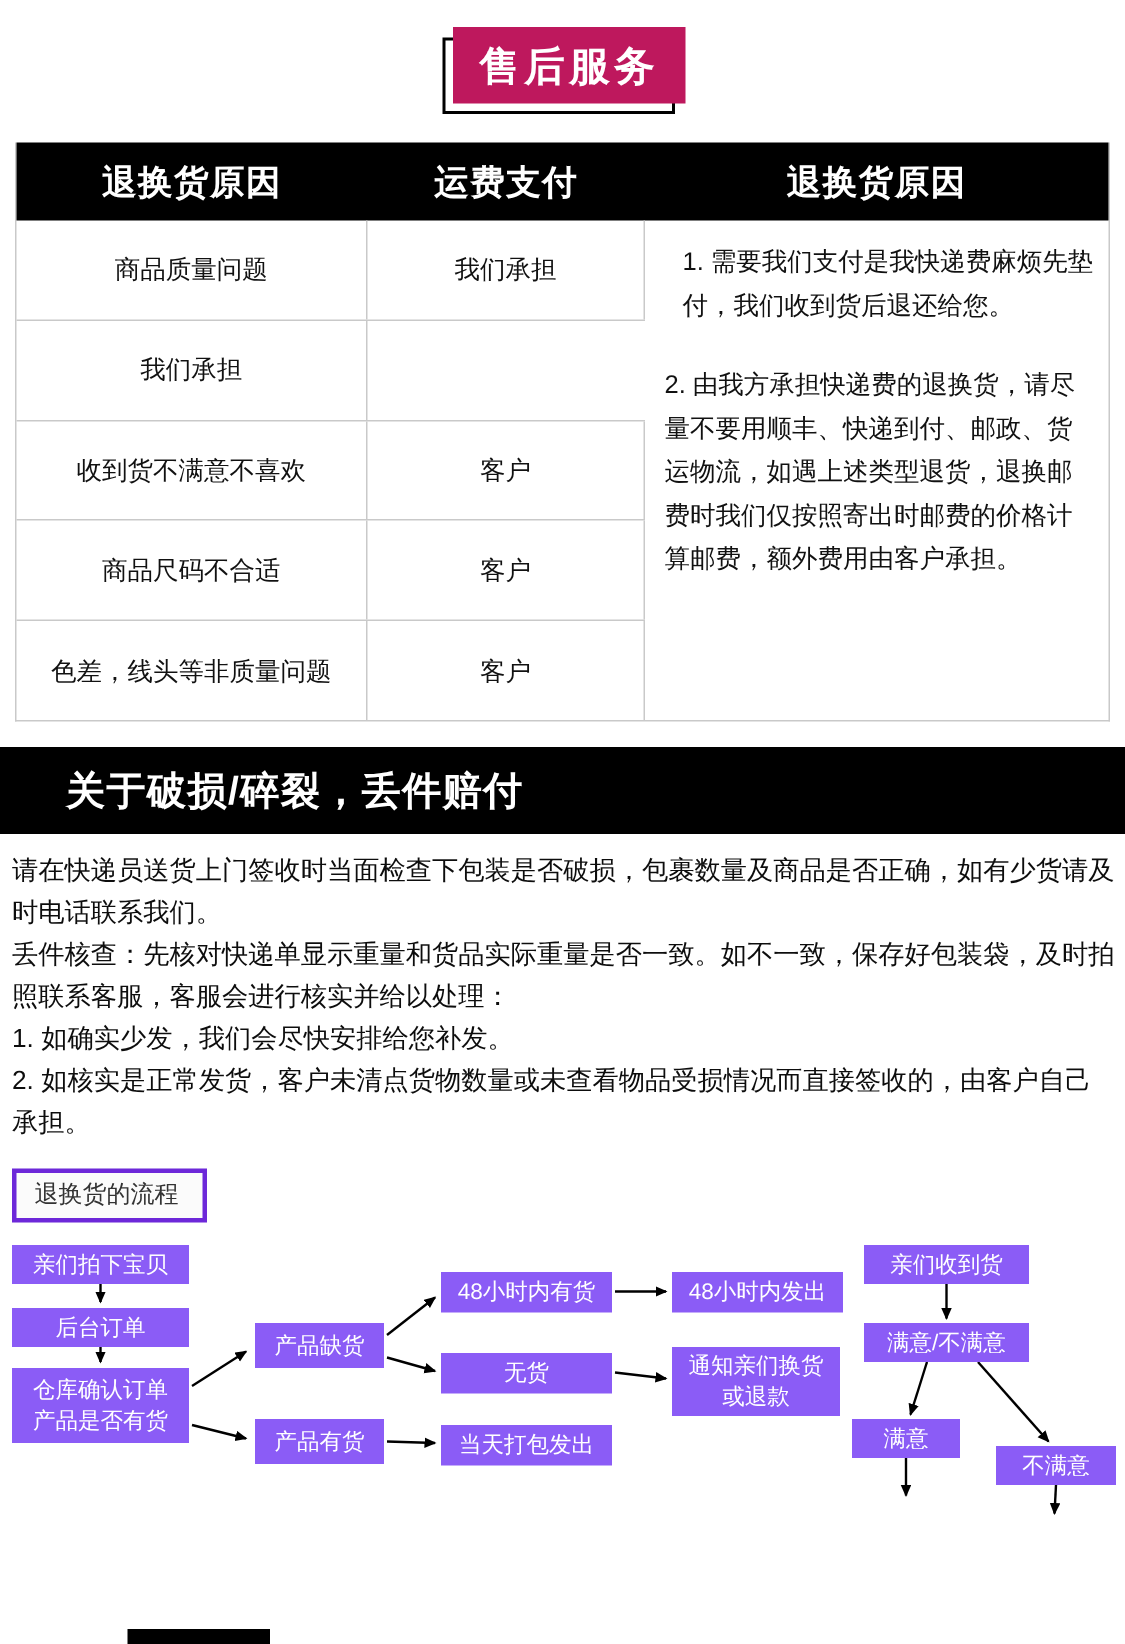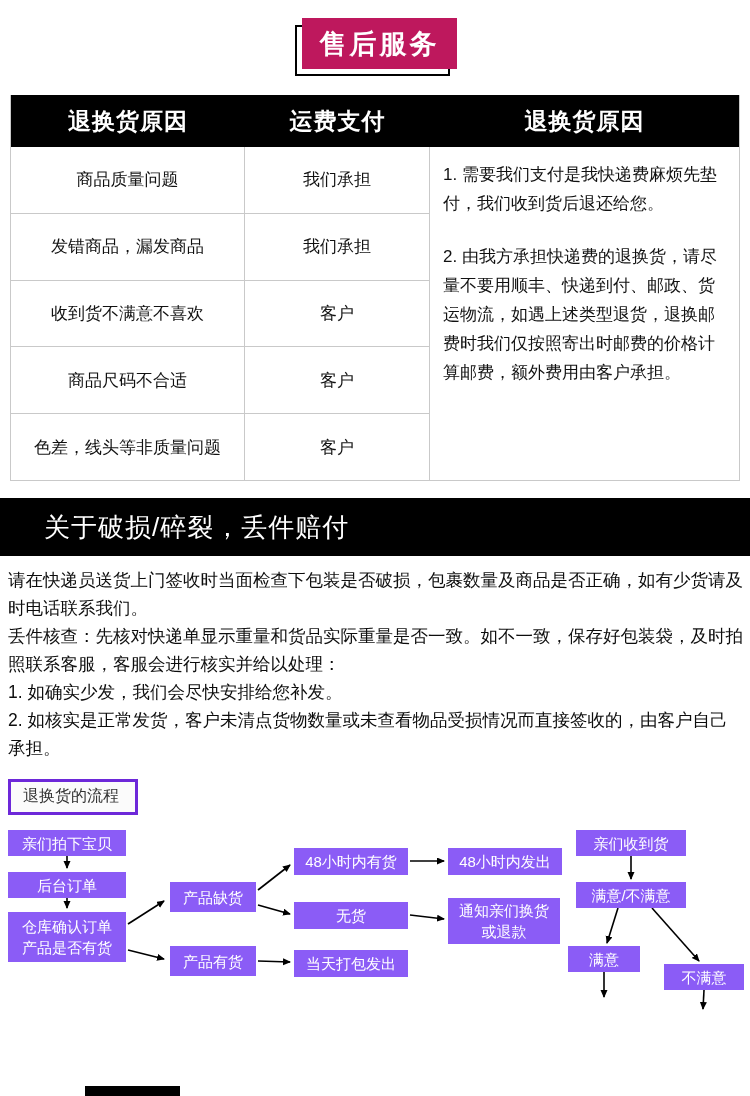--- a/index.html
+++ b/index.html
@@ -16,25 +16,25 @@
   
   .svc-table { position:absolute; left:10px; top:95px; width:730px; border:1px solid #c9c9c9; border-top:none; }
   .thead { display:grid; grid-template-columns:234px 185px 1fr; background:#000; color:#fff; height:52px; }
   .th { display:flex; align-items:center; justify-content:center; font-size:23px; font-weight:bold; letter-spacing:1px; }
   .tgrid { display:flex; }
   .rows { width:419px; display:flex; flex-direction:column; height:333px; }
   .trow { flex:1; display:grid; grid-template-columns:234px 185px; border-bottom:1px solid #c9c9c9; }
   .trow:last-child { border-bottom:none; }
   .td { display:flex; align-items:center; justify-content:center; font-size:17px; border-right:1px solid #c9c9c9; text-align:center; padding:0 6px; }
   .notes { flex:1; padding:13px 10px 10px 13px; font-size:17px; line-height:29px; }
-  .notes p:first-child { margin-bottom:24px; }
+  .notes p:first-child { margin-bottom:24px;margin-left:12px; }
 
   
   .banner { position:absolute; left:0; top:498px; width:750px; height:58px; background:#000; color:#fff;
-            display:flex; align-items:center; padding-left:44px; font-size:26px; font-weight:normal; letter-spacing:1px; }
+            display:flex; align-items:center; padding-left:44px; font-size:26px; font-weight:bold; letter-spacing:1px; }
 
   
   .text-block { position:absolute; left:8px; top:566px; width:736px; font-size:17.5px; line-height:28px; color:#0d0d0d; }
 
   
   .proc-label { position:absolute; left:8px; top:779px; border:3px solid #6d28d9; background:#fbfbfb; color:#333;
                 font-size:16px; padding:4px 16px 5px 12px; }
 
   
   .flow { position:absolute; left:0; top:818px; width:750px; height:252px; }
@@ -63,21 +63,20 @@
       <div class="th">运费支付</div>
       <div class="th">退换货原因</div>
     </div>
     <div class="tgrid">
       <div class="rows">
         <div class="trow">
           <div class="td">商品质量问题</div>
           <div class="td">我们承担</div>
         </div>
         <div class="trow">
-          <div class="td">发错商品，漏发商品</div>
           <div class="td">我们承担</div>
         </div>
         <div class="trow">
           <div class="td">收到货不满意不喜欢</div>
           <div class="td">客户</div>
         </div>
         <div class="trow">
           <div class="td">商品尺码不合适</div>
           <div class="td">客户</div>
         </div>

